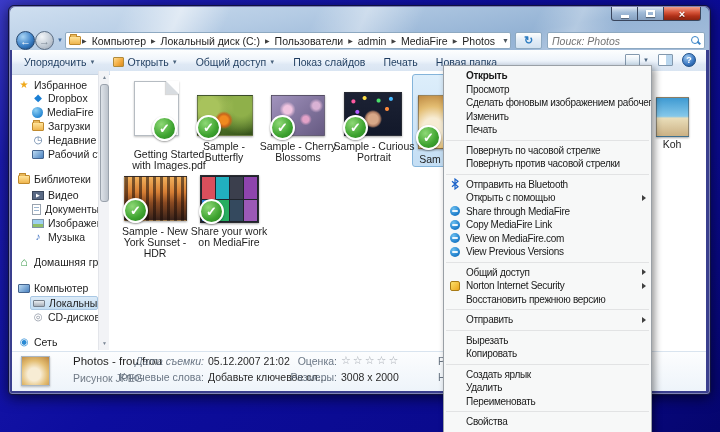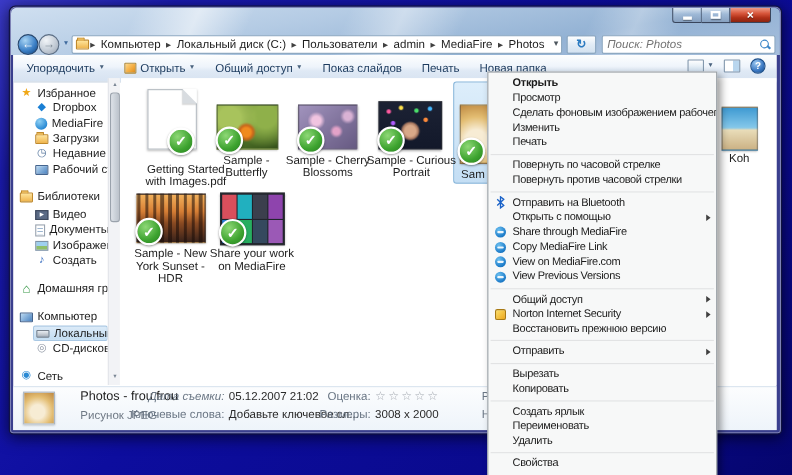--- a/index.html
+++ b/index.html
@@ -285,21 +285,21 @@
           <div class="srow" style="left:20px; top:131px;">
             <span class="ic-page"></span>
               <span>Документы</span>
           </div>
           <div class="srow" style="left:20px; top:145px;">
             <span class="ic-pic"></span>
               <span>Изображения</span>
           </div>
           <div class="srow" style="left:20px; top:159px;">
             <span class="si" style="color:#3a6ec0;">♪</span>
-              <span>Создать</span>
+              <span>Музыка</span>
           </div>
 
           <div class="srow" style="left:6px; top:184px;">
             <span class="si" style="color:#3a9a4a; font-size:12px;">⌂</span>
               <span>Домашняя группа</span>
           </div>
 
           <div class="srow" style="left:6px; top:210px;">
             <span class="ic-monitor"></span>
               <span>Компьютер</span>
@@ -461,18 +461,18 @@
           <span class="norton-ic"></span>
         </span><span>Norton Internet Security</span><span class="subarrow"></span></div>
     <div class="mi"><span>Восстановить прежнюю версию</span></div>
     <div class="msep"></div>
     <div class="mi"><span>Отправить</span><span class="subarrow"></span></div>
     <div class="msep"></div>
     <div class="mi"><span>Вырезать</span></div>
     <div class="mi"><span>Копировать</span></div>
     <div class="msep"></div>
     <div class="mi"><span>Создать ярлык</span></div>
+    <div class="mi"><span>Удалить</span></div>
     <div class="mi"><span>Переименовать</span></div>
-    <div class="mi"><span>Удалить</span></div>
     <div class="msep"></div>
     <div class="mi"><span>Свойства</span></div>
   </div>
 </div>
 
 </body></html>

